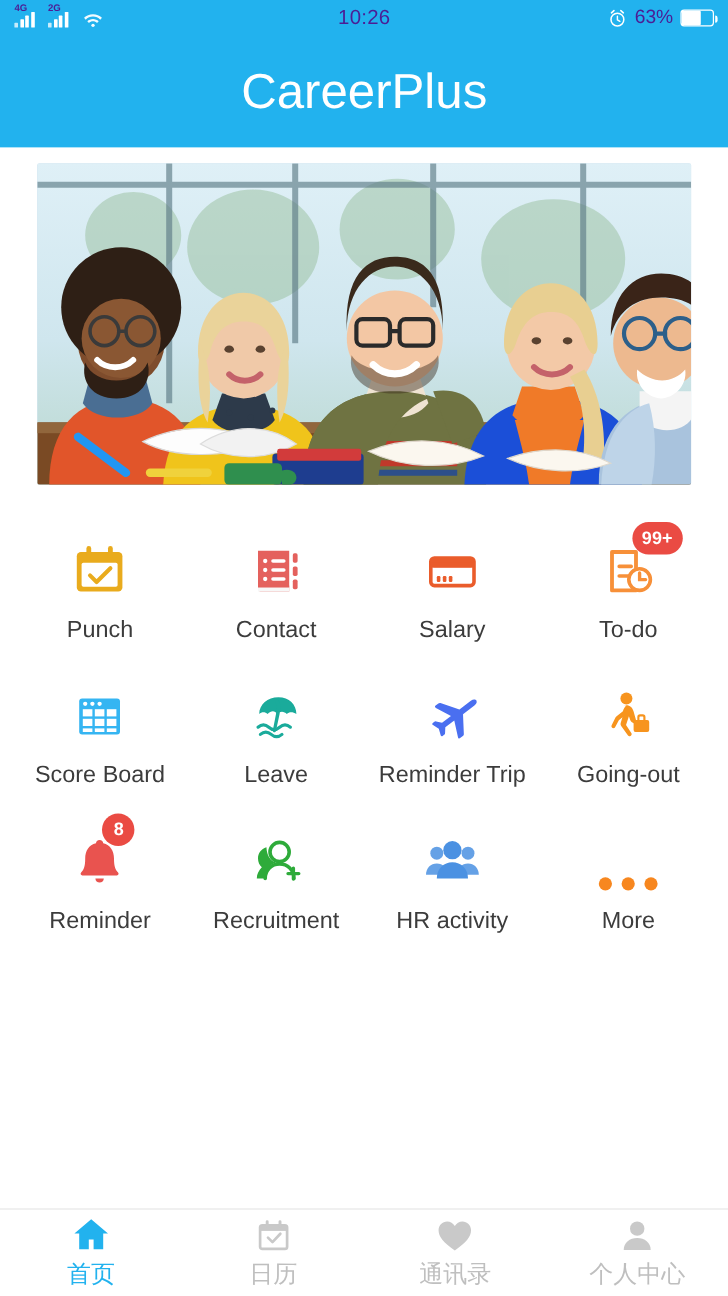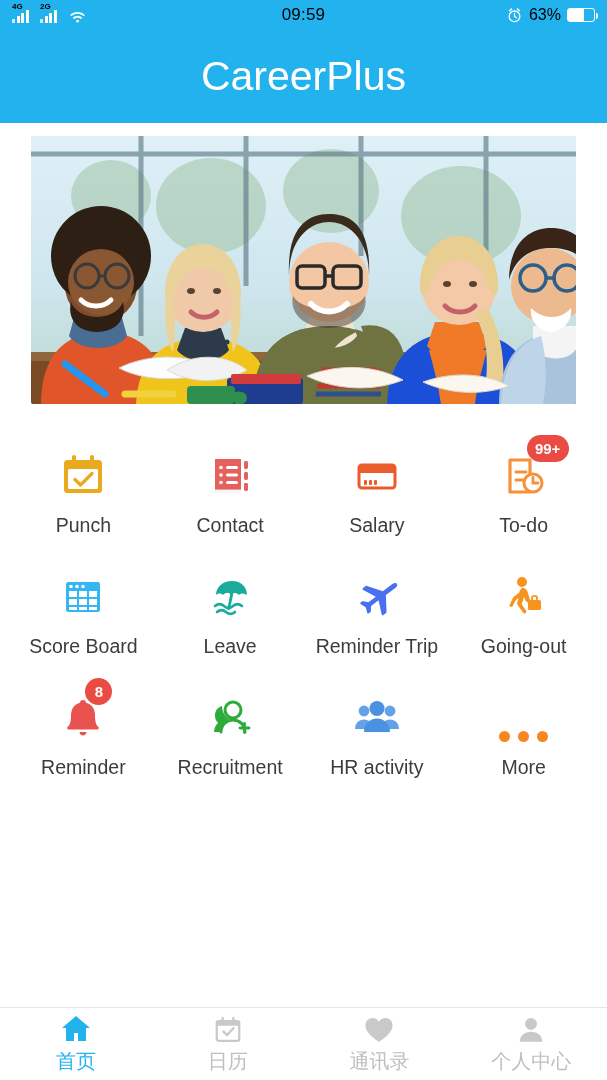--- a/index.html
+++ b/index.html
@@ -6,21 +6,21 @@
   html, body {
     width: 607px; height: 1080px;
     background: #ffffff;
     font-family: "Liberation Sans", sans-serif;
     overflow: hidden;
   }
   .phone { position: relative; width: 607px; height: 1080px; background: #fff; display: flex; flex-direction: column; }
 
   
   .statusbar {
-    height: 30px; background: #22b2ee; color: #000000;
+    height: 30px; background: #22b2ee; color: #4c1d95;
     display: flex; align-items: center; padding: 0 12px;
     font-size: 17px; flex: 0 0 30px; position: relative;
   }
   .sb-left { display: flex; align-items: flex-end; gap: 7px; }
   .sig { display: flex; align-items: flex-end; gap: 1.5px; position: relative; padding-top: 2px; }
   .sig .gtag { position: absolute; top: -5px; left: 0; font-size: 8px; font-weight: bold; line-height: 1; }
   .sig i { display: block; width: 3px; background: #fff; border-radius: .5px; }
   .sig i:nth-child(2){ height: 4px; opacity:.75 }
   .sig i:nth-child(3){ height: 7px; }
   .sig i:nth-child(4){ height: 10px; }
@@ -118,21 +118,21 @@
       </span>
       <span class="wifi">
         <svg viewBox="0 0 20 15" width="19" height="14">
           <path d="M10 3.1c3.1 0 5.9 1.2 8 3.2l-1.5 1.6C14.8 6.2 12.5 5.2 10 5.2S5.2 6.2 3.5 7.9L2 6.3C4.1 4.3 6.9 3.1 10 3.1z" fill="#fff" opacity=".95"></path>
           <path d="M10 7.3c2 0 3.8.8 5.1 2.1l-1.5 1.5c-.9-.9-2.2-1.5-3.6-1.5s-2.7.6-3.6 1.5L4.9 9.4C6.2 8.1 8 7.3 10 7.3z" fill="#fff" opacity=".95"></path>
           <circle cx="10" cy="13" r="1.5" fill="#fff" opacity=".95"></circle>
         </svg>
       </span>
     </div>
 
-    <div class="sb-center">09:59</div>
+    <div class="sb-center">10:26</div>
 
     <div class="sb-right">
       <span class="alarm">
         <svg viewBox="0 0 20 20" width="17" height="17">
           <circle cx="10" cy="11" r="6.3" fill="none" stroke="#fff" stroke-width="1.5"></circle>
           <path d="M10 7.6v3.6l2.4 1.5" fill="none" stroke="#fff" stroke-width="1.4" stroke-linecap="round"></path>
           <path d="M4.2 4.3 6.6 2.2M15.8 4.3 13.4 2.2" stroke="#fff" stroke-width="1.6" stroke-linecap="round"></path>
         </svg>
       </span>
       <span>63%</span>

